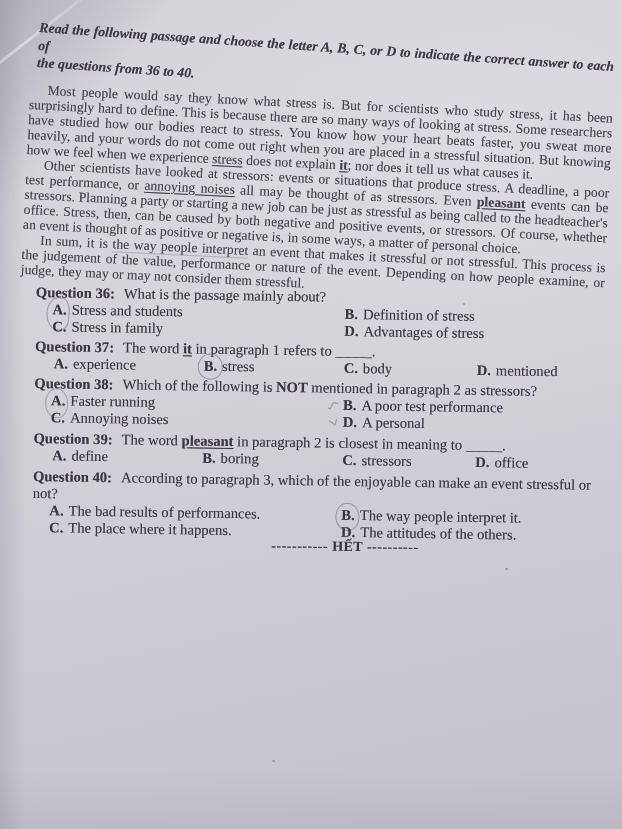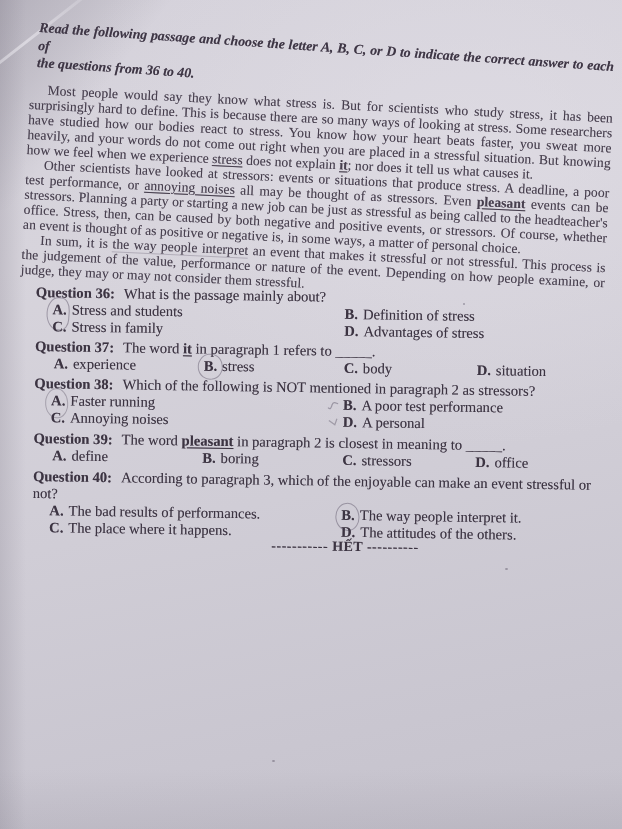--- a/index.html
+++ b/index.html
@@ -59,21 +59,21 @@
     position:absolute;left:36px;top:284px;width:578px;
     font-size:14.6px;line-height:17px;
     transform:rotate(.9deg);transform-origin:left top;
     color:#3c3442;text-shadow:0 0 .5px rgba(60,52,66,.45);
   }
   .q{margin:0 0 3px 0;}
   .q.gap{margin-bottom:4px;}
   .stem .qlabel{font-weight:bold;margin-right:9px;}
   .kw{}
   .kw.bold-underline{font-weight:bold;text-decoration:underline;text-underline-offset:2px;}
-  .kw.bold{font-weight:normal;}
+  .kw.bold{font-weight:bold;}
   .opts{display:grid;}
   .opts.cols2{grid-template-columns:292px 1fr;margin-left:17px;}
   .opts.cols4{grid-template-columns:150px 140px 133px 1fr;margin-left:19px;}
   .opt{white-space:nowrap;}
   .olet{font-weight:bold;position:relative;display:inline-block;margin-right:5px;}
   .pencil-ellipse{
     display:none;position:absolute;left:-6px;top:-4px;width:23px;height:24px;
     border:1.6px solid rgba(108,101,118,.55);border-radius:52% 48% 50% 50%;
     transform:rotate(-10deg);pointer-events:none;
   }
@@ -122,21 +122,21 @@
         <div class="opt"><span class="olet"><b>D.</b></span><span class="otxt">Advantages of stress</span></div>
       </div>
     </div>
 
     <div class="q q-37">
       <div class="stem"><span class="qlabel">Question 37:</span><span>The word </span><span class="kw bold-underline">it</span><span> in paragraph 1 refers to _____.</span></div>
       <div class="opts cols4">
         <div class="opt"><span class="olet"><b>A.</b></span><span class="otxt">experience</span></div>
         <div class="opt circled"><span class="olet"><span class="pencil-ellipse"></span><b>B.</b></span><span class="otxt">stress</span></div>
         <div class="opt"><span class="olet"><b>C.</b></span><span class="otxt">body</span></div>
-        <div class="opt"><span class="olet"><b>D.</b></span><span class="otxt">situation</span></div>
+        <div class="opt"><span class="olet"><b>D.</b></span><span class="otxt">mentioned</span></div>
       </div>
     </div>
 
     <div class="q q-38 gap">
       <div class="stem"><span class="qlabel">Question 38:</span><span>Which of the following is </span><span class="kw bold">NOT</span><span> mentioned in paragraph 2 as stressors?</span></div>
       <div class="opts cols2">
         <div class="opt circled"><span class="olet"><span class="pencil-ellipse"></span><b>A.</b></span><span class="otxt">Faster running</span></div>
         <div class="opt ticked"><span class="olet"><svg class="pencil-tick" width="14" height="12" viewBox="0 0 14 12">
                 <path d="M2 8 C4 10 5 9 6 5 C7 2 9 3 12 4" stroke="rgba(110,103,120,.55)" stroke-width="1.3" fill="none"></path>
               </svg><b>B.</b></span><span class="otxt">A poor test performance</span></div>

